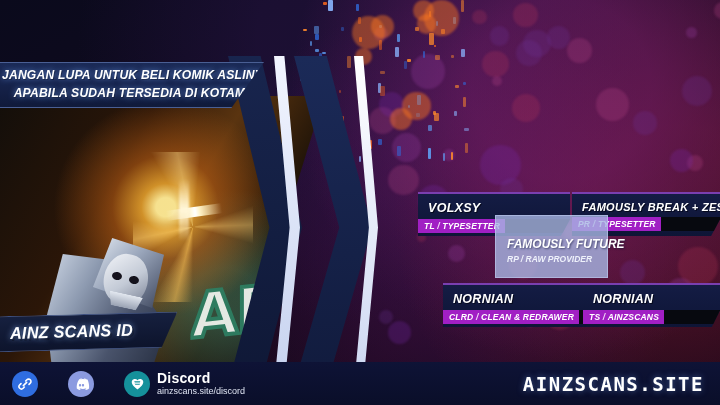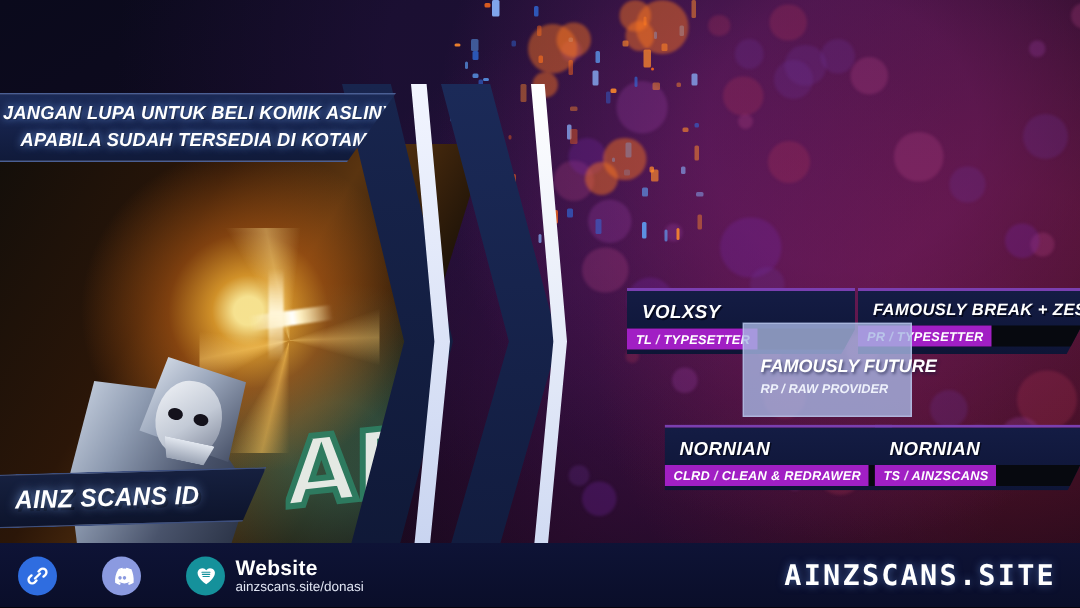--- a/index.html
+++ b/index.html
@@ -396,21 +396,21 @@
         <svg width="17" height="17" viewBox="0 0 24 24" fill="#ffffff">
           <path d="M12 20.5S3.8 15.2 3.8 9.6A4.6 4.6 0 0112 7.3a4.6 4.6 0 018.2 2.3c0 5.6-8.2 10.9-8.2 10.9z"></path>
           <g fill="#15919b">
             <rect x="7.4" y="8.6" width="8.6" height="1.1" rx=".55"></rect>
             <rect x="7.8" y="10.6" width="8.0" height="1.1" rx=".55"></rect>
             <rect x="8.4" y="12.6" width="7.0" height="1.1" rx=".55"></rect>
           </g>
         </svg>
       </div>
       <div class="ftxt">
-        <div class="t">Website</div>
-        <div class="s">ainzscans.site/donasi</div>
+        <div class="t">Discord</div>
+        <div class="s">ainzscans.site/discord</div>
       </div>
     </div>
 
     <div class="brand">AINZSCANS.SITE</div>
   </div>
 
 </div>
 
 </body></html>

